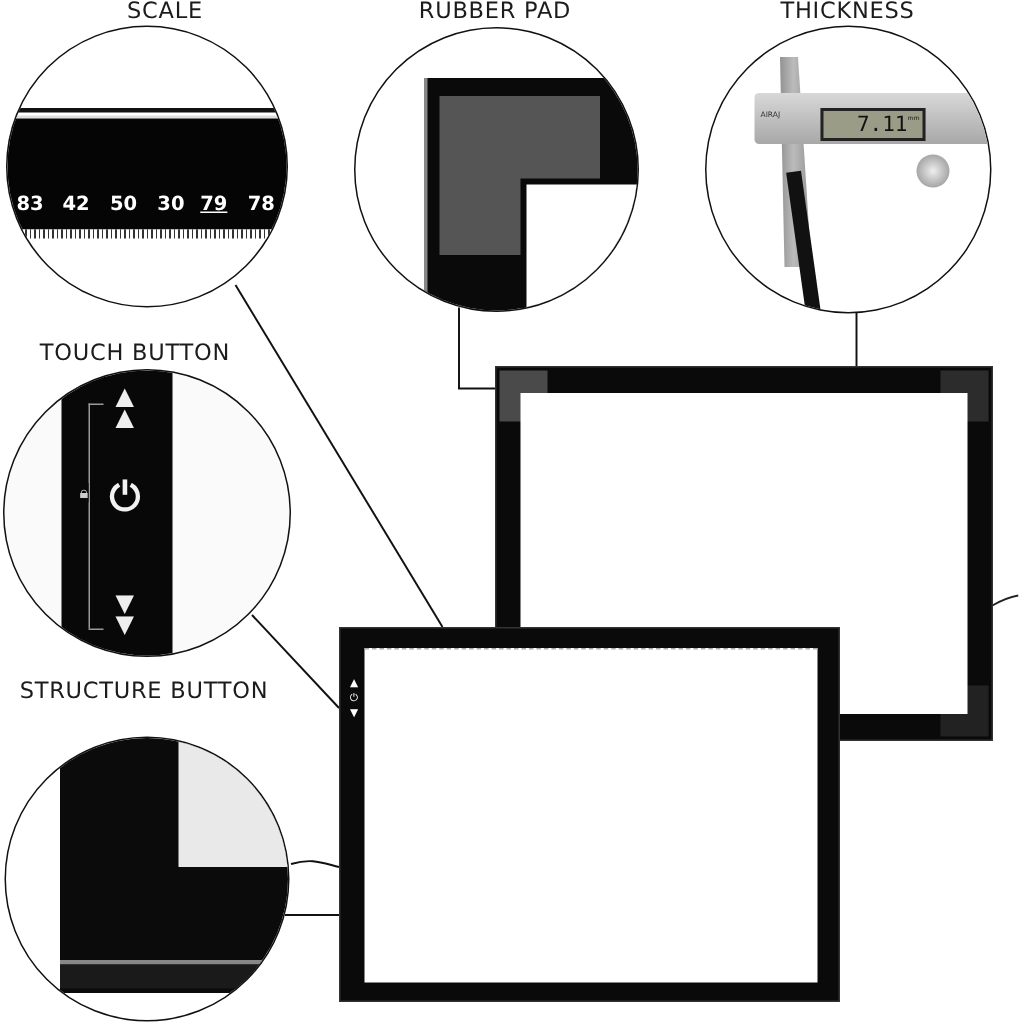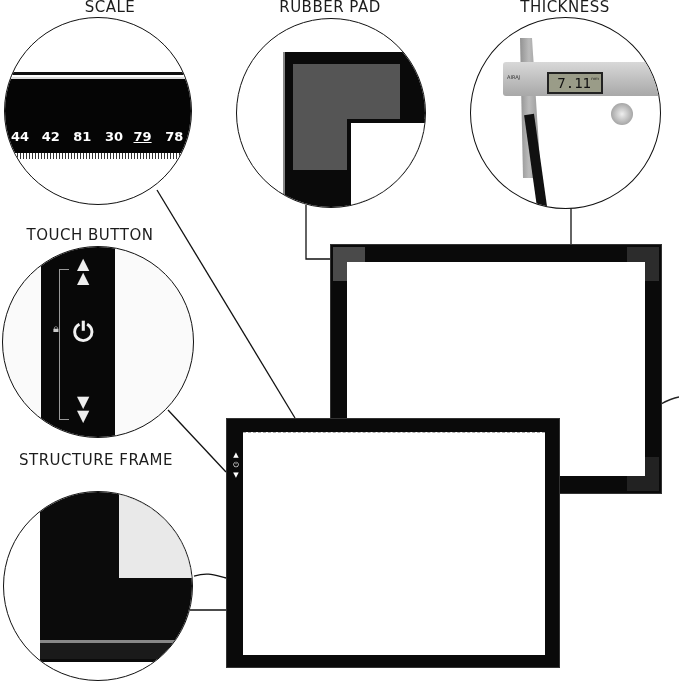--- a/index.html
+++ b/index.html
@@ -45,23 +45,23 @@
     <div>▼</div>
   </div>
 </div>
 
 <div class="label" style="left:55px;top:-2px;width:110px;">SCALE</div>
 <div class="circle" style="left:4px;top:17px;width:188px;height:188px;">
   <div class="abs" style="left:0;top:54px;width:188px;height:3px;background:#111;"></div>
   <div class="abs" style="left:0;top:59px;width:188px;height:2px;background:#ddd;"></div>
   <div class="abs" style="left:0;top:61px;width:188px;height:74px;background:#050505;"></div>
   <div class="abs" style="left:6px;top:111px;width:200px;color:#fff;font-size:13px;font-weight:bold;white-space:nowrap;">
-    <span style="margin-right:8px;">44</span>
+    <span style="margin-right:8px;">83</span>
     <span style="margin-right:9px;">42</span>
-    <span style="margin-right:9px;">81</span>
+    <span style="margin-right:9px;">50</span>
     <span style="margin-right:6px;">30</span>
     <span style="margin-right:9px;text-decoration:underline;">79</span>
     <span style="margin-right:4px;">78</span>
     <span>7</span>
   </div>
   <div class="abs" style="left:0;top:135px;width:188px;height:6px;background:repeating-linear-gradient(90deg,#333 0 1px,#fff 1px 3px);"></div>
 </div>
 
 <div class="label" style="left:255px;top:-2px;width:150px;">RUBBER PAD</div>
 <div class="circle" style="left:236px;top:18px;width:190px;height:190px;">
@@ -69,41 +69,41 @@
   <div class="abs" style="left:56px;top:45px;width:107px;height:106px;background:#555;"></div>
   <div class="abs" style="left:110px;top:100px;width:100px;height:110px;background:#0a0a0a;"></div>
   <div class="abs" style="left:114px;top:104px;width:100px;height:100px;background:#fff;"></div>
 </div>
 
 <div class="label" style="left:495px;top:-2px;width:140px;">THICKNESS</div>
 <div class="circle" style="left:470px;top:17px;width:191px;height:192px;">
   <div class="abs" style="left:43px;top:20px;width:30px;height:140px;background:linear-gradient(90deg,#777,#bbb,#888);clip-path:polygon(20% 0,60% 0,90% 100%,30% 100%);"></div>
   <div class="abs" style="left:32px;top:44px;width:170px;height:34px;background:linear-gradient(#d8d8d8,#a8a8a8);border-radius:3px;"></div>
   <div class="abs" style="left:36px;top:56px;font-size:5px;color:#333;">AIRAJ</div>
-  <div class="abs" style="left:76px;top:54px;width:56px;height:22px;background:#9a9c88;border:2px solid #222;box-sizing:border-box;">
+  <div class="abs" style="left:76px;top:54px;width:70px;height:22px;background:#9a9c88;border:2px solid #222;box-sizing:border-box;">
     <span style="position:absolute;right:10px;top:1px;font-family:'DejaVu Sans Mono',monospace;font-size:14px;color:#111;">7.11</span>
     <span style="position:absolute;right:2px;top:2px;font-size:4px;color:#111;">mm</span>
   </div>
   <div class="abs" style="left:60px;top:96px;width:10px;height:100px;background:#111;transform:rotate(-8deg);"></div>
   <div class="abs" style="left:140px;top:85px;width:22px;height:22px;border-radius:50%;background:radial-gradient(#eee,#888);"></div>
 </div>
 
 <div class="label" style="left:10px;top:226px;width:160px;">TOUCH BUTTON</div>
 <div class="circle" style="left:2px;top:246px;width:192px;height:192px;background:#fafafa;">
   <div class="abs" style="left:38px;top:0;width:74px;height:192px;background:#080808;"></div>
   <div class="abs" style="left:56px;top:22px;width:1px;height:150px;background:#999;"></div>
   <div class="abs" style="left:56px;top:22px;width:10px;height:1px;background:#999;"></div>
   <div class="abs" style="left:56px;top:172px;width:10px;height:1px;background:#999;"></div>
   <div class="abs" style="left:74px;top:10px;color:#eee;font-size:16px;line-height:14px;">▲<br>▲</div>
   <div class="abs" style="left:50px;top:75px;color:#ccc;font-size:11px;background:#080808;">🔒︎</div>
   <div class="abs" style="left:70px;top:70px;color:#f2f2f2;font-size:26px;font-weight:bold;">⏻</div>
   <div class="abs" style="left:74px;top:148px;color:#eee;font-size:16px;line-height:14px;">▼<br>▼</div>
 </div>
 
 <div class="label" style="left:8px;top:450px;width:176px;line-height:20px;">
-  <div>STRUCTURE FRAME</div>
+  <div>STRUCTURE BUTTON</div>
 </div>
 <div class="circle" style="left:3px;top:491px;width:190px;height:190px;">
   <div class="abs" style="left:36px;top:0;width:160px;height:170px;background:#0b0b0b;"></div>
   <div class="abs" style="left:115px;top:0;width:90px;height:86px;background:#e9e9e9;"></div>
   <div class="abs" style="left:36px;top:148px;width:160px;height:3px;background:#888;"></div>
   <div class="abs" style="left:36px;top:151px;width:160px;height:16px;background:#1a1a1a;"></div>
 </div>
 
 </body></html>

